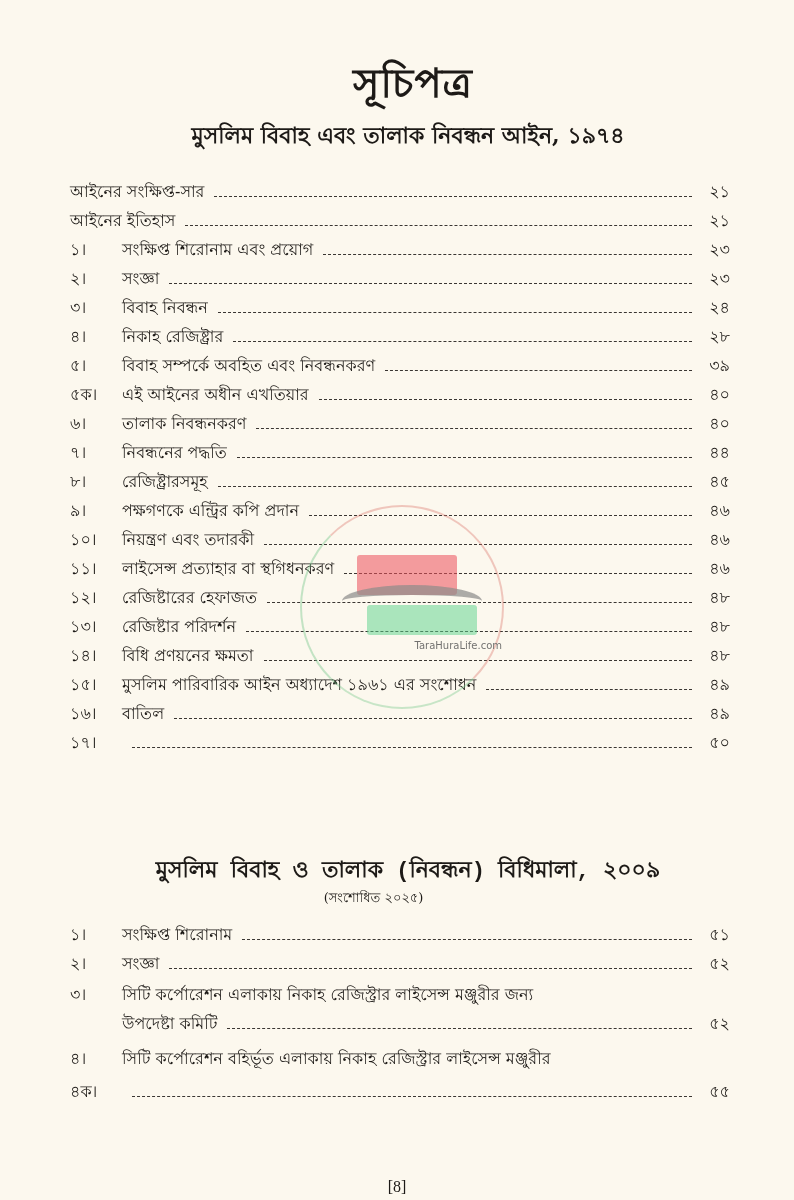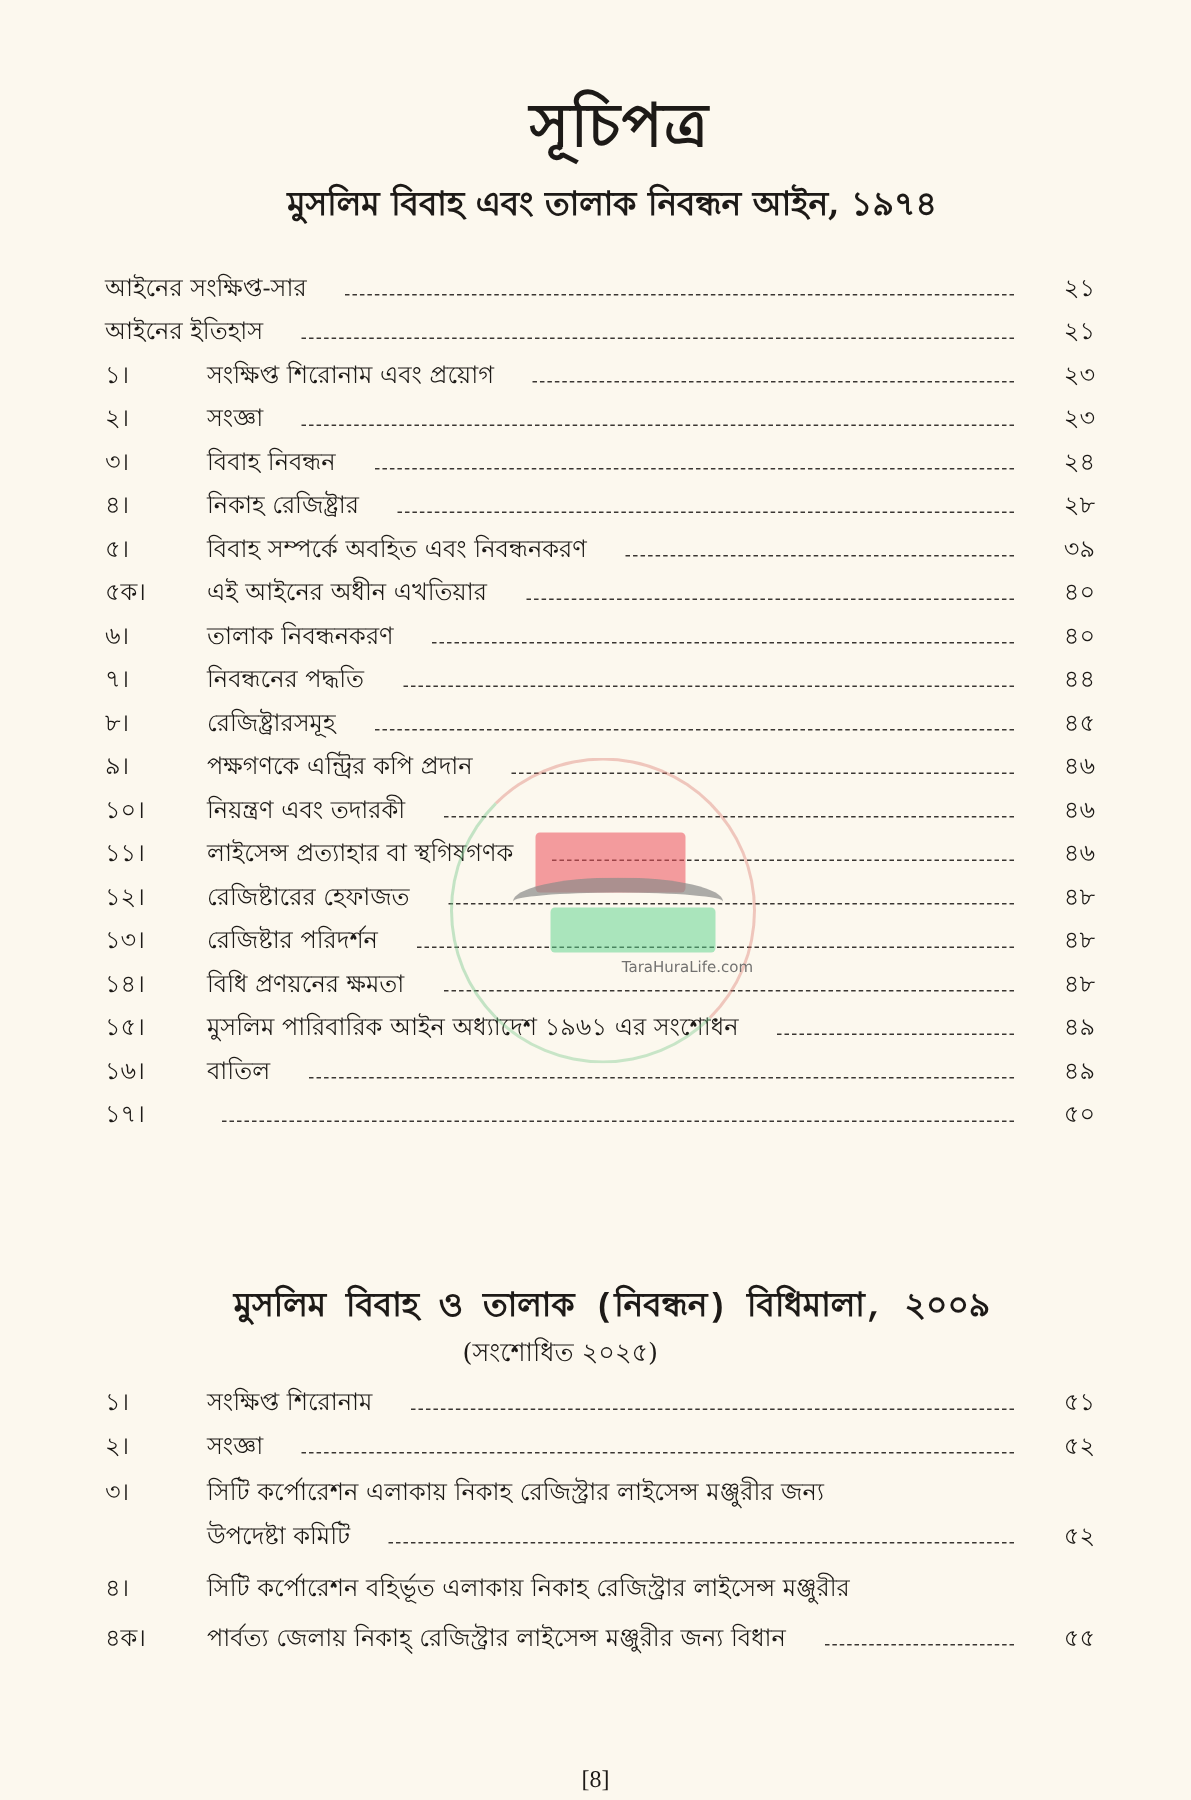--- a/index.html
+++ b/index.html
@@ -12,27 +12,27 @@
   .page-title {
     position:absolute; top:52px; left:16px; width:794px; text-align:center;
     font-size:40px; font-weight:bold; letter-spacing:1px;
   }
   .section-heading {
     position:absolute; left:11px; width:794px; text-align:center;
     font-size:22px; font-weight:bold;
   }
   .section-sub {
     position:absolute; left:0; width:747px; text-align:center;
-    font-size:17px;
+    font-size:13px;
   }
   .toc {
     position:absolute; left:70px; width:660px;
   }
   .row {
-    display:flex; align-items:flex-end; height:29px; font-size:16px; line-height:22px;gap:16px;
+    display:flex; align-items:flex-end; height:29px; font-size:16px; line-height:22px;
   }
   .row .num { width:52px; flex:0 0 auto; white-space:nowrap; }
   .row .num.wide { width:52px; }
   .row .title { flex:0 1 auto; white-space:nowrap; }
   .row .leader {
     flex:1 1 auto; border-bottom:1.5px dashed #3a3632; margin:0 8px 6px 10px; min-width:20px;
   }
   .row .pg { flex:0 0 auto; width:30px; text-align:right; }
   .row.nonum .title { margin-left:0; }
   .row.cont .num { visibility:hidden; }
@@ -142,21 +142,21 @@
     <span class="pg">৪৬</span>
   </div>
   <div class="row">
     <span class="num">১০।</span>
     <span class="title">নিয়ন্ত্রণ এবং তদারকী</span>
     <span class="leader"></span>
     <span class="pg">৪৬</span>
   </div>
   <div class="row">
     <span class="num">১১।</span>
-    <span class="title">লাইসেন্স প্রত্যাহার বা স্থগিষগণক</span>
+    <span class="title">লাইসেন্স প্রত্যাহার বা স্থগিধনকরণ</span>
     <span class="leader"></span>
     <span class="pg">৪৬</span>
   </div>
   <div class="row">
     <span class="num">১২।</span>
     <span class="title">রেজিষ্টারের হেফাজত</span>
     <span class="leader"></span>
     <span class="pg">৪৮</span>
   </div>
   <div class="row">
@@ -215,21 +215,20 @@
     <span class="title">উপদেষ্টা কমিটি</span>
     <span class="leader"></span>
     <span class="pg">৫২</span>
   </div>
   <div class="row" style="height:35px;">
     <span class="num">৪।</span>
     <span class="title">সিটি কর্পোরেশন বহির্ভূত এলাকায় নিকাহ রেজিস্ট্রার লাইসেন্স মঞ্জুরীর</span>
   </div>
   <div class="row" style="height:33px;justify-content:space-between;">
     <span class="num">৪ক।</span>
-    <span class="title">পার্বত্য জেলায় নিকাহ্ রেজিস্ট্রার লাইসেন্স মঞ্জুরীর জন্য বিধান</span>
     <span class="leader"></span>
     <span class="pg">৫৫</span>
   </div>
 </div>
 
 <div class="watermark">
   <div class="wm-logo-red"></div>
   <div class="wm-swoosh"></div>
   <div class="wm-logo-green"></div>
   <div class="wm-text">TaraHuraLife.com</div>

